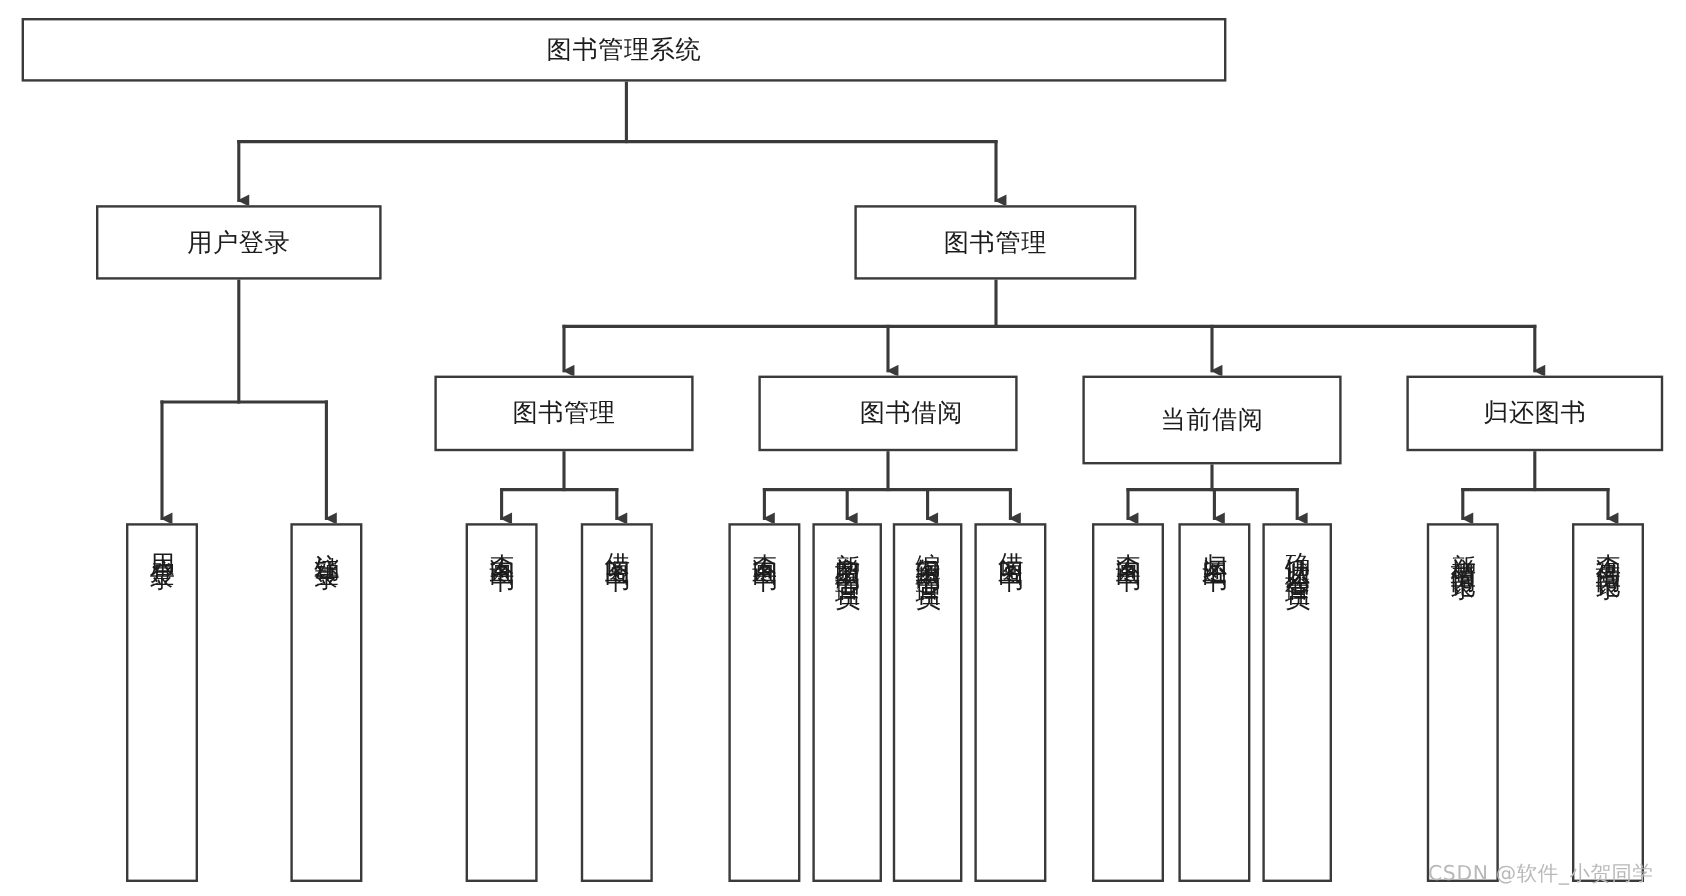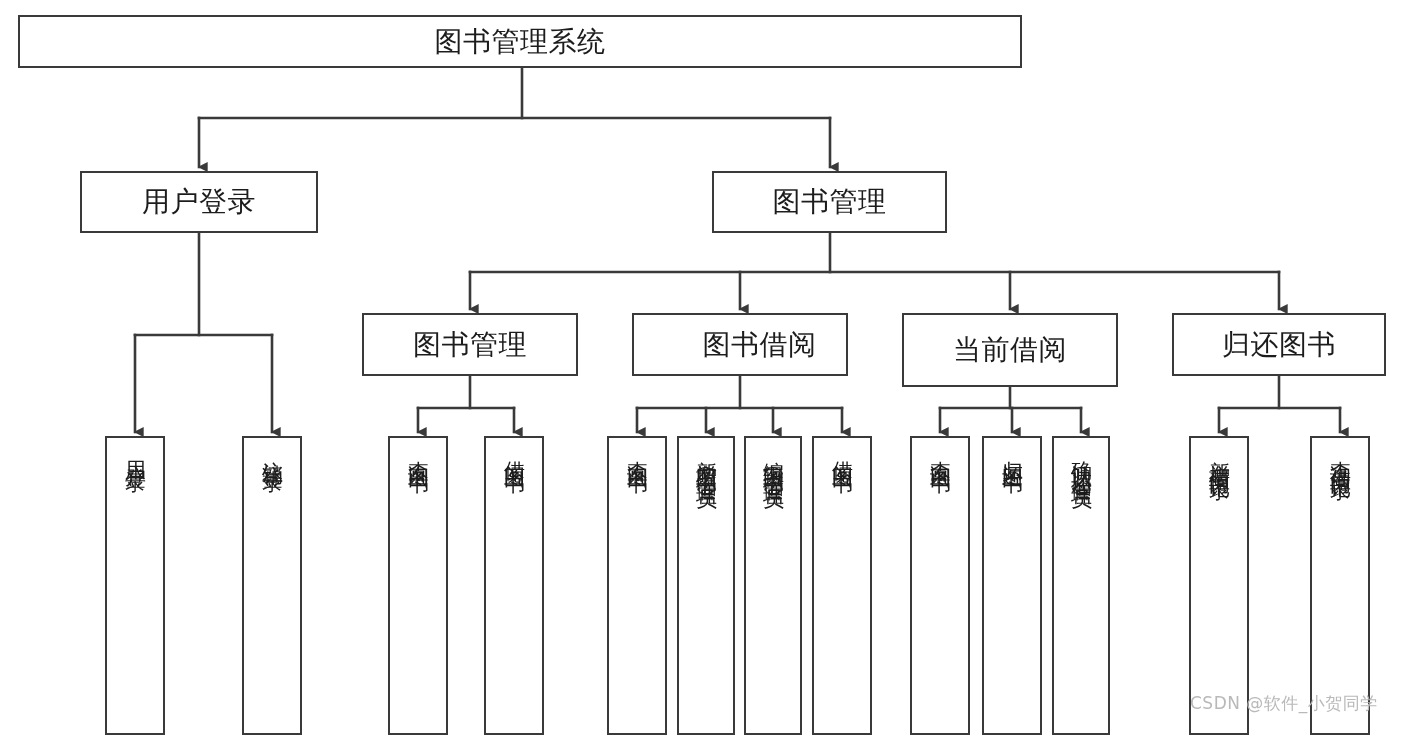--- a/index.html
+++ b/index.html
@@ -36,36 +36,36 @@
     color: #1c1c1c;
   }
   .node-label {
     display: block;
     text-align: center;
     line-height: 1.18;
     letter-spacing: 0.5px;
   }
   .horiz .node-label {
     writing-mode: horizontal-tb;
-    font-size: 28px;
+    font-size: 21px;
   }
   .vert {
     align-items: flex-start;
     padding-top: 6px;
   }
   .vert .node-label {
     writing-mode: vertical-rl;
     text-orientation: upright;
     font-size: 21px;
     letter-spacing: 4px;
   }
   .watermark {
     position: absolute;
     left: 1190px;
-    top: 692px;
+    top: 716px;
     font-size: 17px;
     color: #b9b9b9;
     white-space: nowrap;
     letter-spacing: 0.5px;
   }
 </style>
 </head>
 <body>
 
 <div id="canvas">

